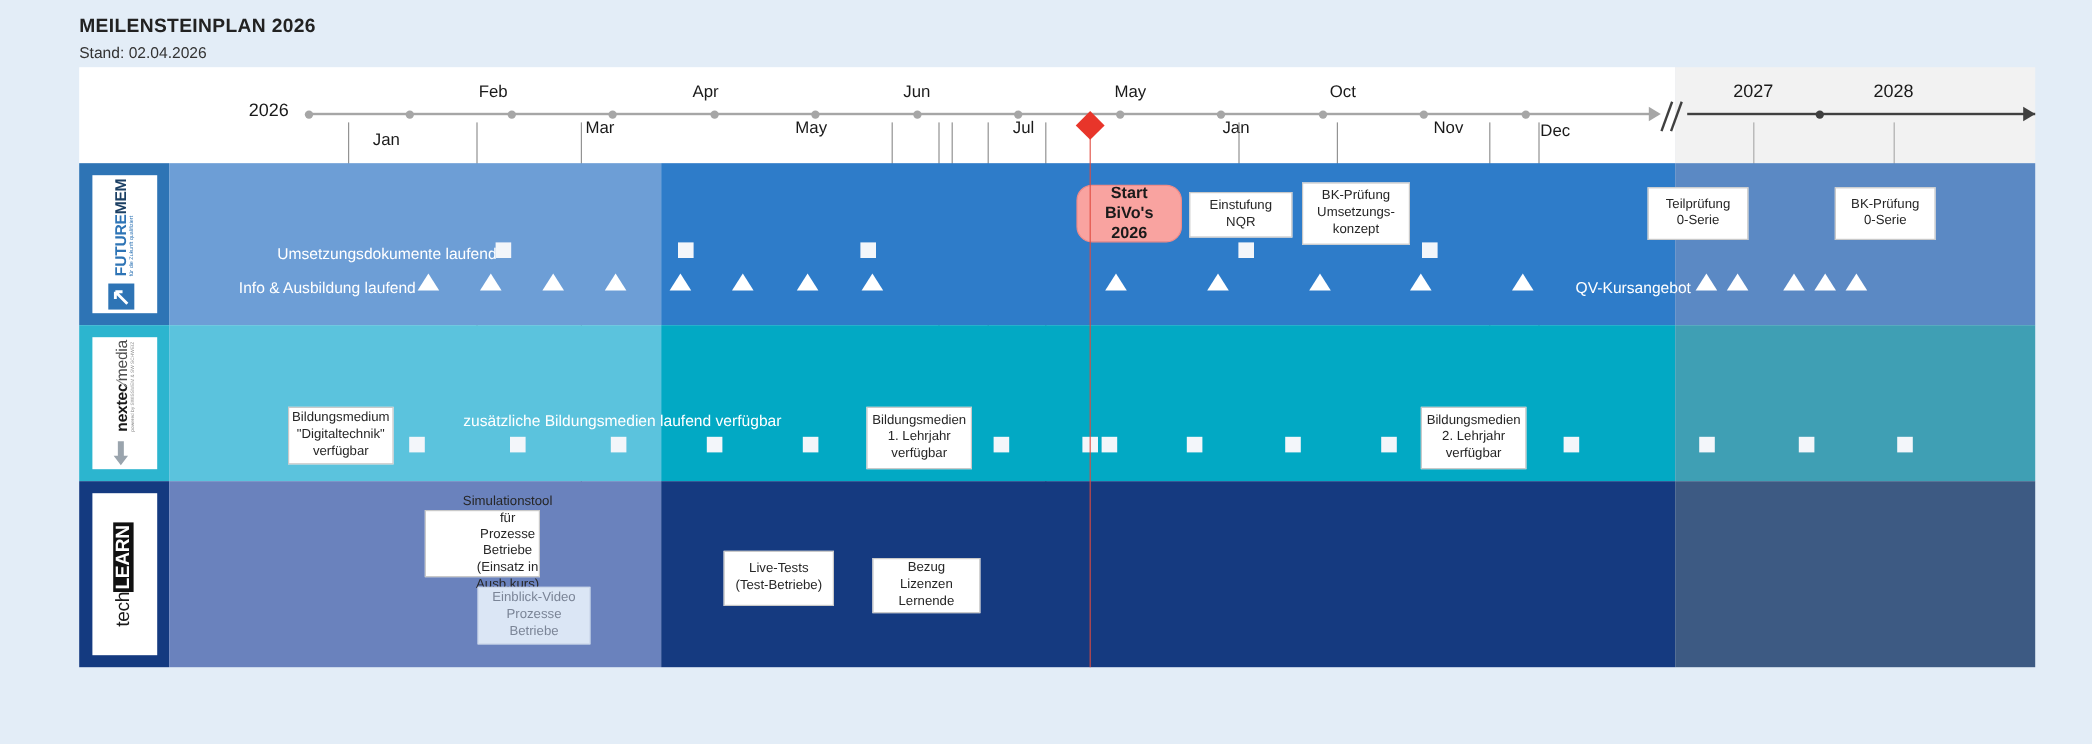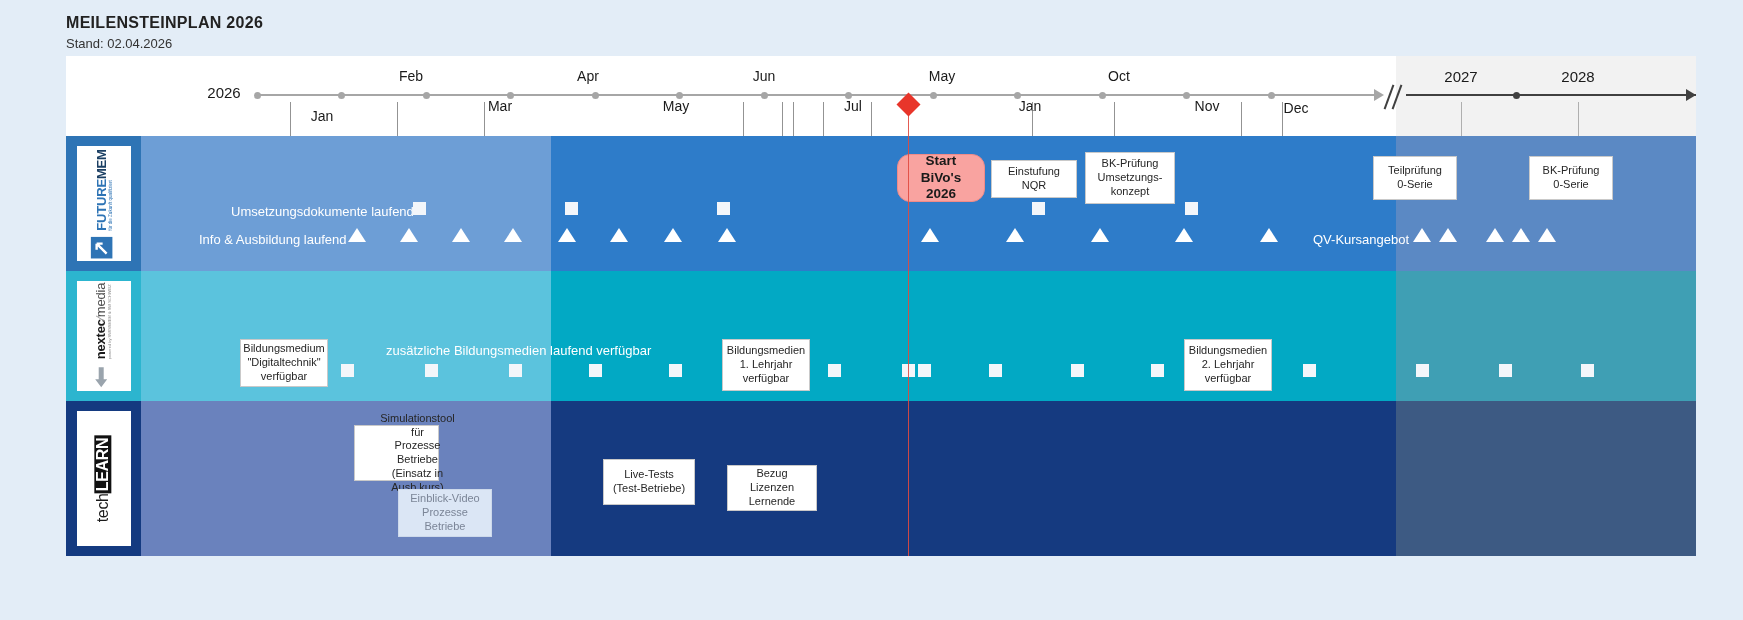--- a/index.html
+++ b/index.html
@@ -360,21 +360,21 @@
           </span>
         </div>
       </div>
     </div>
 
     <div class="lane-body">
       <div class="seg past" style="left:0;     width:410px;"></div>
       <div class="seg now" style="left:410px; width:845px;"></div>
       <div class="seg future" style="left:1255px; right:0;"></div>
 
-      <div class="box" style="left:213px; top:24px; width:85px; height:56px;padding-left:48px;">Simulationstool für
+      <div class="box" style="left:213px; top:24px; width:96px; height:56px;padding-left:48px;">Simulationstool für
 Prozesse Betriebe
 (Einsatz in Ausb.kurs)</div>
       <div class="box ghost" style="left:257px; top:88px; width:94px; height:48px;">Einblick-Video
 Prozesse Betriebe</div>
       <div class="box" style="left:462px; top:58px; width:92px; height:46px;">Live-Tests
 (Test-Betriebe)</div>
       <div class="box" style="left:586px; top:64px; width:90px; height:46px;">Bezug Lizenzen
 Lernende</div>
     </div>
   </div>

